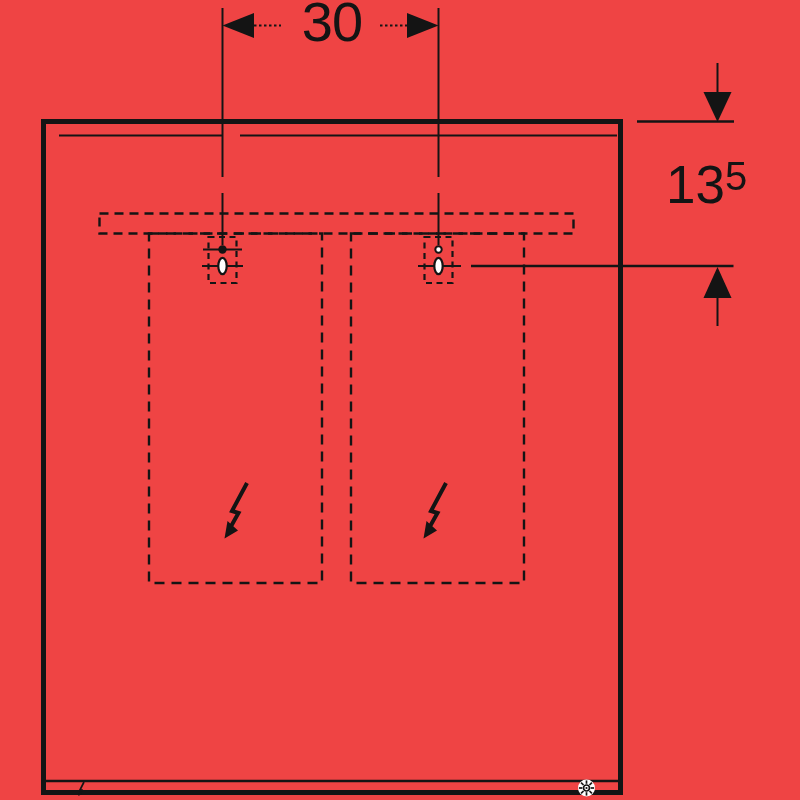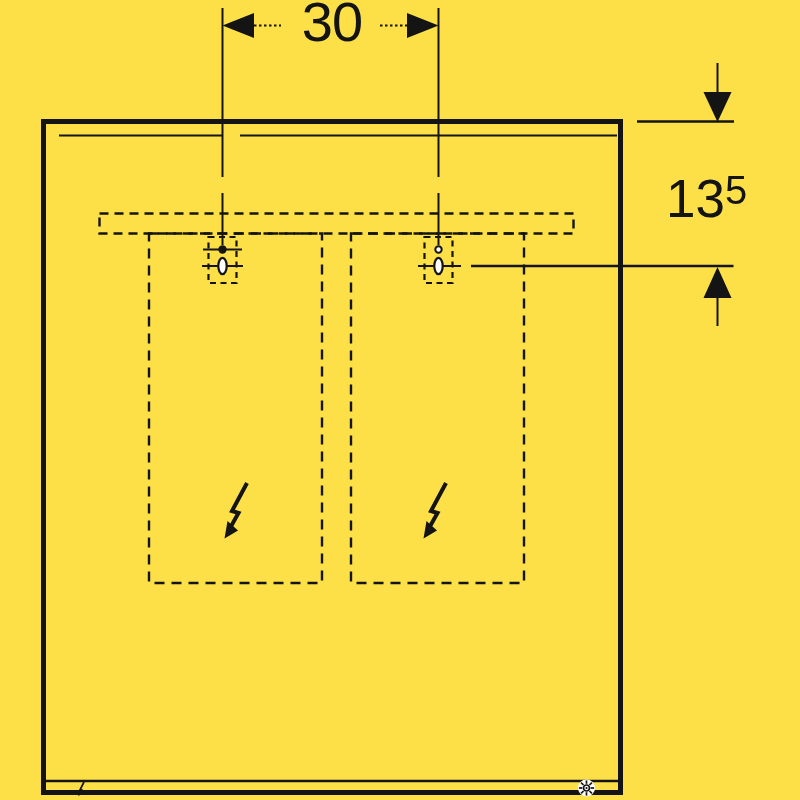--- a/index.html
+++ b/index.html
@@ -1,41 +1,41 @@
 <!DOCTYPE html>
 <html><head>
 <meta charset="utf-8">
 <style>
   html, body { margin: 0; padding: 0; background: #ffffff; }
   .stage {
     position: relative;
     width: 800px;
     height: 800px;
-    background: #fde047;
+    background: #ef4444;
     font-family: "Liberation Sans", sans-serif;
     color: #141414;
     overflow: hidden;
   }
   .stage svg { position: absolute; left: 0; top: 0; }
   .dim-label {
     position: absolute;
     line-height: 1;
     color: #141414;
     white-space: nowrap;
     user-select: none;
   }
   #w-label {
     left: 296px; top: -6px;
     width: 72px;
     text-align: center;
     font-size: 56px;
     letter-spacing: -1px;
   }
   #h-label {
-    left: 666px; top: 170px;
+    left: 666px; top: 156px;
     font-size: 53px;
   }
   #h-label .sup {
     font-size: 40px;
     vertical-align: 13px;
   }
 </style>
 </head>
 <body>
 

